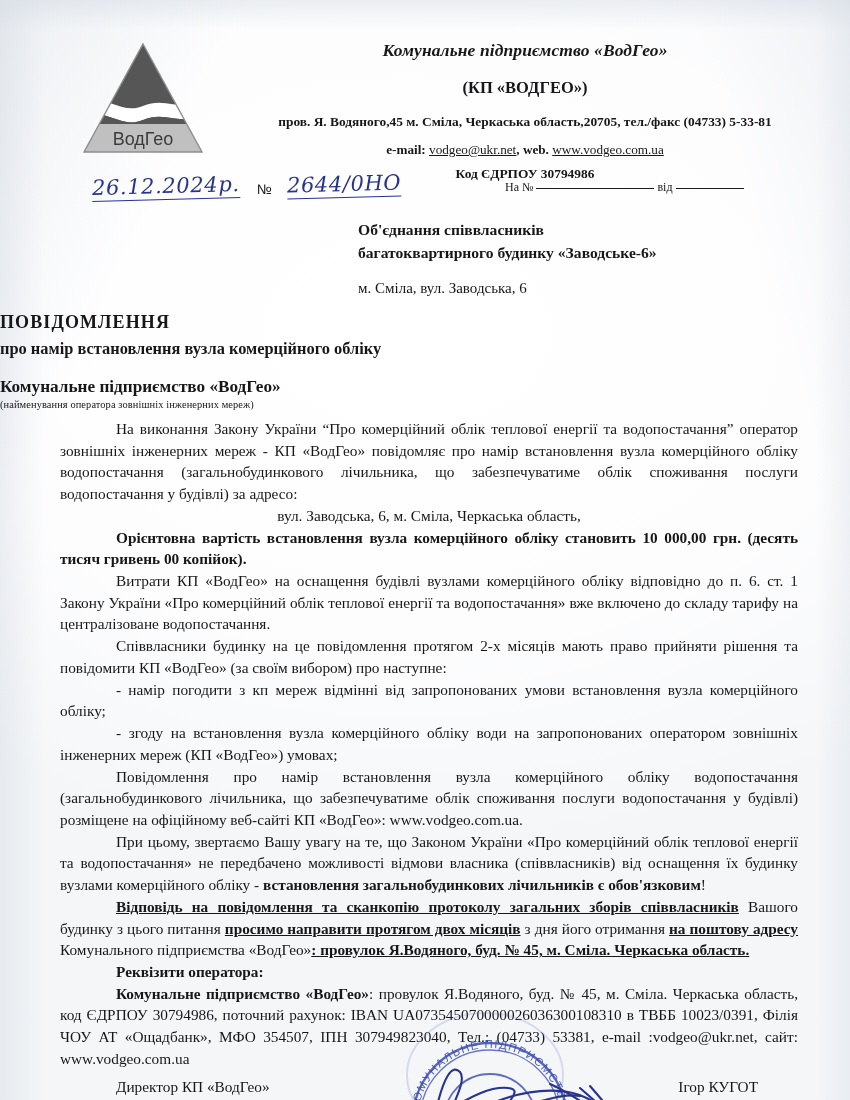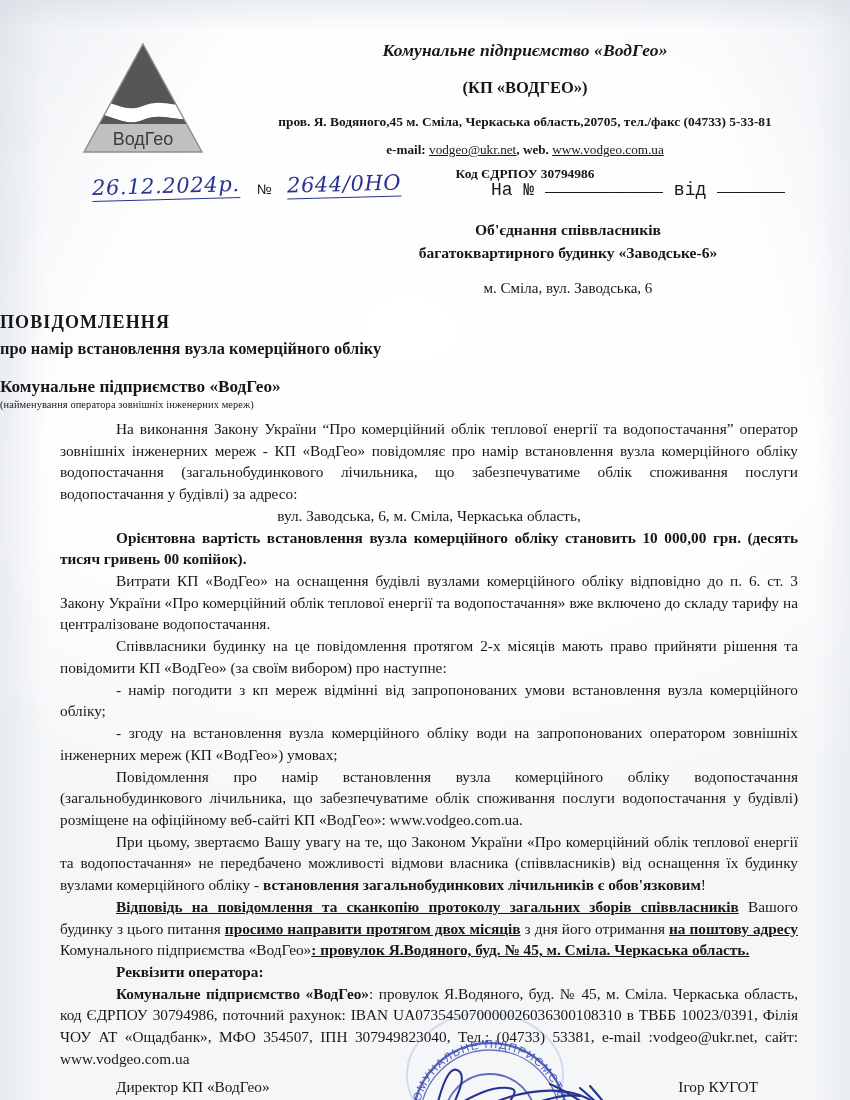--- a/index.html
+++ b/index.html
@@ -101,40 +101,40 @@
   .hand-date { left: 92px; top: 2px; border-bottom: 1.4px solid #27338f; padding-bottom: 1px; }
   .hand-num  { left: 287px; top: 0px; border-bottom: 1.4px solid #27338f; padding-bottom: 1px; }
   .num-sign {
     position: absolute;
     left: 257px; top: 9px;
     font-size: 14px;
     font-family: "Liberation Sans", sans-serif;
   }
   .ref-right {
     position: absolute;
-    left: 491px; top: 8px;
-    font-size: 18px;
-    font-family: Liberation Mono, monospace;
+    left: 505px; top: 8px;
+    font-size: 12px;
+    font-family: Liberation Serif, serif;
     white-space: nowrap;
   }
   .rule {
     display: inline-block;
     border-bottom: 1.6px solid #1b1b1f;
     vertical-align: 2px;
   }
   .rule-long { width: 118px; }
   .rule-short { width: 68px; }
 
   
   .addressee {
     position: absolute;
     right: 72px;
     top: 218px;
     width: 420px;
-    text-align: center;
+    text-align: left;
     font-size: 15.6px;
     font-weight: bold;
     line-height: 1.5;
   }
   .addressee .city {
     font-weight: normal;
     font-size: 15px;
     margin-top: 12px;
   }
 
@@ -292,21 +292,21 @@
     <div class="t1">ПОВІДОМЛЕННЯ</div>
     <div class="t2">про намір встановлення вузла комерційного обліку</div>
     <div class="t3">Комунальне підприємство «ВодГео»</div>
     <div class="t4">(найменування оператора зовнішніх інженерних мереж)</div>
   </div>
 
   <div class="body">
     <p>На виконання Закону України “Про комерційний облік теплової енергії та водопостачання” оператор зовнішніх інженерних мереж - КП «ВодГео» повідомляє про намір встановлення  вузла комерційного обліку водопостачання (загальнобудинкового   лічильника, що забезпечуватиме облік споживання послуги водопостачання у будівлі) за адресо:</p>
     <p class="center">вул. Заводська, 6, м. Сміла, Черкаська область,</p>
     <p class="b">Орієнтовна вартість встановлення вузла комерційного обліку становить  10 000,00  грн. (десять тисяч гривень 00 копійок).</p>
-    <p>Витрати КП «ВодГео» на оснащення будівлі вузлами комерційного обліку відповідно до п. 6. ст. 3 Закону України «Про комерційний облік теплової енергії та водопостачання» вже включено до складу тарифу на централізоване водопостачання.</p>
+    <p>Витрати КП «ВодГео» на оснащення будівлі вузлами комерційного обліку відповідно до п. 6. ст. 1 Закону України «Про комерційний облік теплової енергії та водопостачання» вже включено до складу тарифу на централізоване водопостачання.</p>
     <p>Співвласники будинку на це повідомлення протягом 2-х місяців мають право прийняти рішення та повідомити КП «ВодГео» (за своїм вибором) про наступне:</p>
     <p class="dash">-    намір погодити з кп мереж відмінні від запропонованих умови встановлення вузла комерційного обліку;</p>
     <p class="dash">-    згоду на встановлення вузла комерційного обліку води на запропонованих оператором зовнішніх інженерних мереж (КП «ВодГео») умовах;</p>
     <p>Повідомлення про намір встановлення вузла комерційного обліку водопостачання (загальнобудинкового  лічильника, що забезпечуватиме облік споживання послуги водопостачання у будівлі) розміщене на офіційному веб-сайті КП «ВодГео»: www.vodgeo.com.ua.</p>
     <p><span>При цьому, звертаємо Вашу увагу на те, що Законом України «Про комерційний облік теплової енергії та водопостачання» не передбачено можливості відмови власника (співвласників) від оснащення їх будинку вузлами комерційного обліку - </span><span class="b">встановлення загальнобудинкових лічильників є обов'язковим</span><span>!</span></p>
     <p><span class="ub">Відповідь на повідомлення та сканкопію протоколу загальних зборів співвласників</span><span> Вашого будинку з цього питання </span><span class="ub">просимо направити протягом двох місяців</span><span> з дня його отримання </span><span class="ub">на поштову адресу</span><span> Комунального підприємства «ВодГео»</span><span class="ub">: провулок Я.Водяного, буд. № 45, м. Сміла. Черкаська область.</span></p>
     <p class="b">Реквізити оператора:</p>
     <p><span class="b">Комунальне підприємство «ВодГео»</span><span>: провулок Я.Водяного, буд. № 45, м. Сміла. Черкаська область, код ЄДРПОУ 30794986, поточний рахунок: IBAN UA073545070000026036300108310 в ТВББ 10023/0391, Філія ЧОУ АТ «Ощадбанк», МФО 354507, ІПН 307949823040, Тел.: (04733) 53381, e-mail :vodgeo@ukr.net, сайт: www.vodgeo.com.ua</span></p>
   </div>
 

